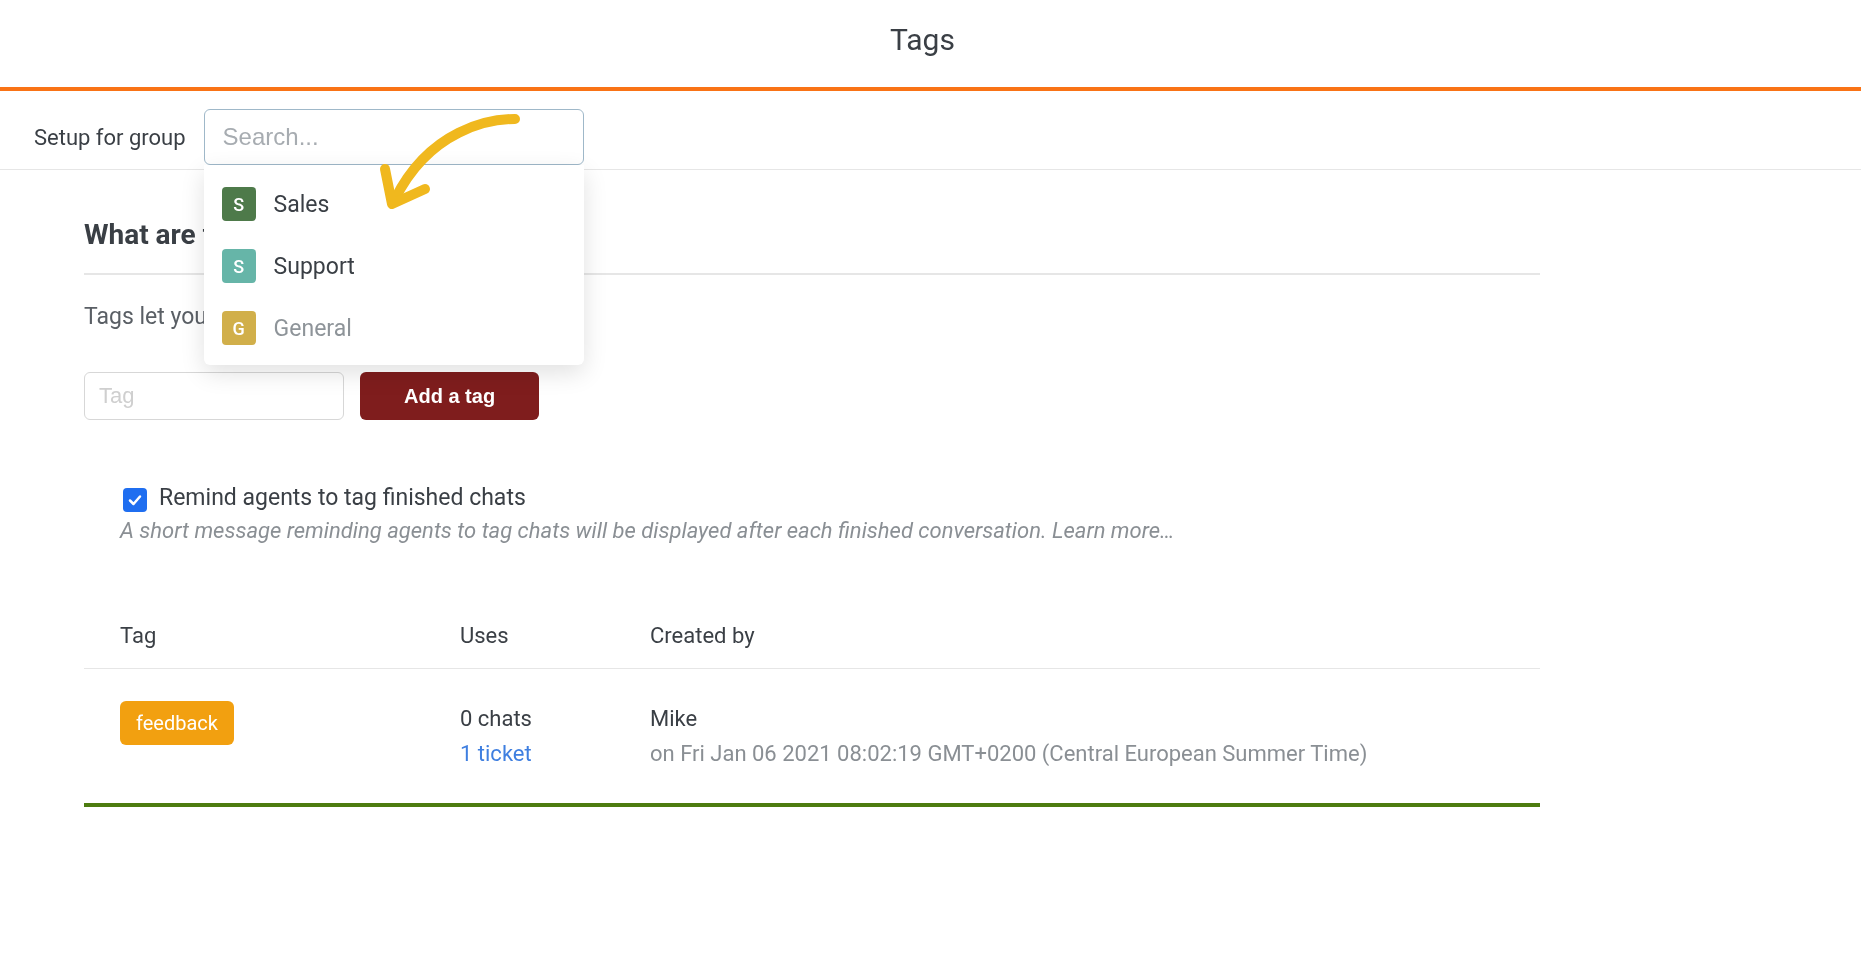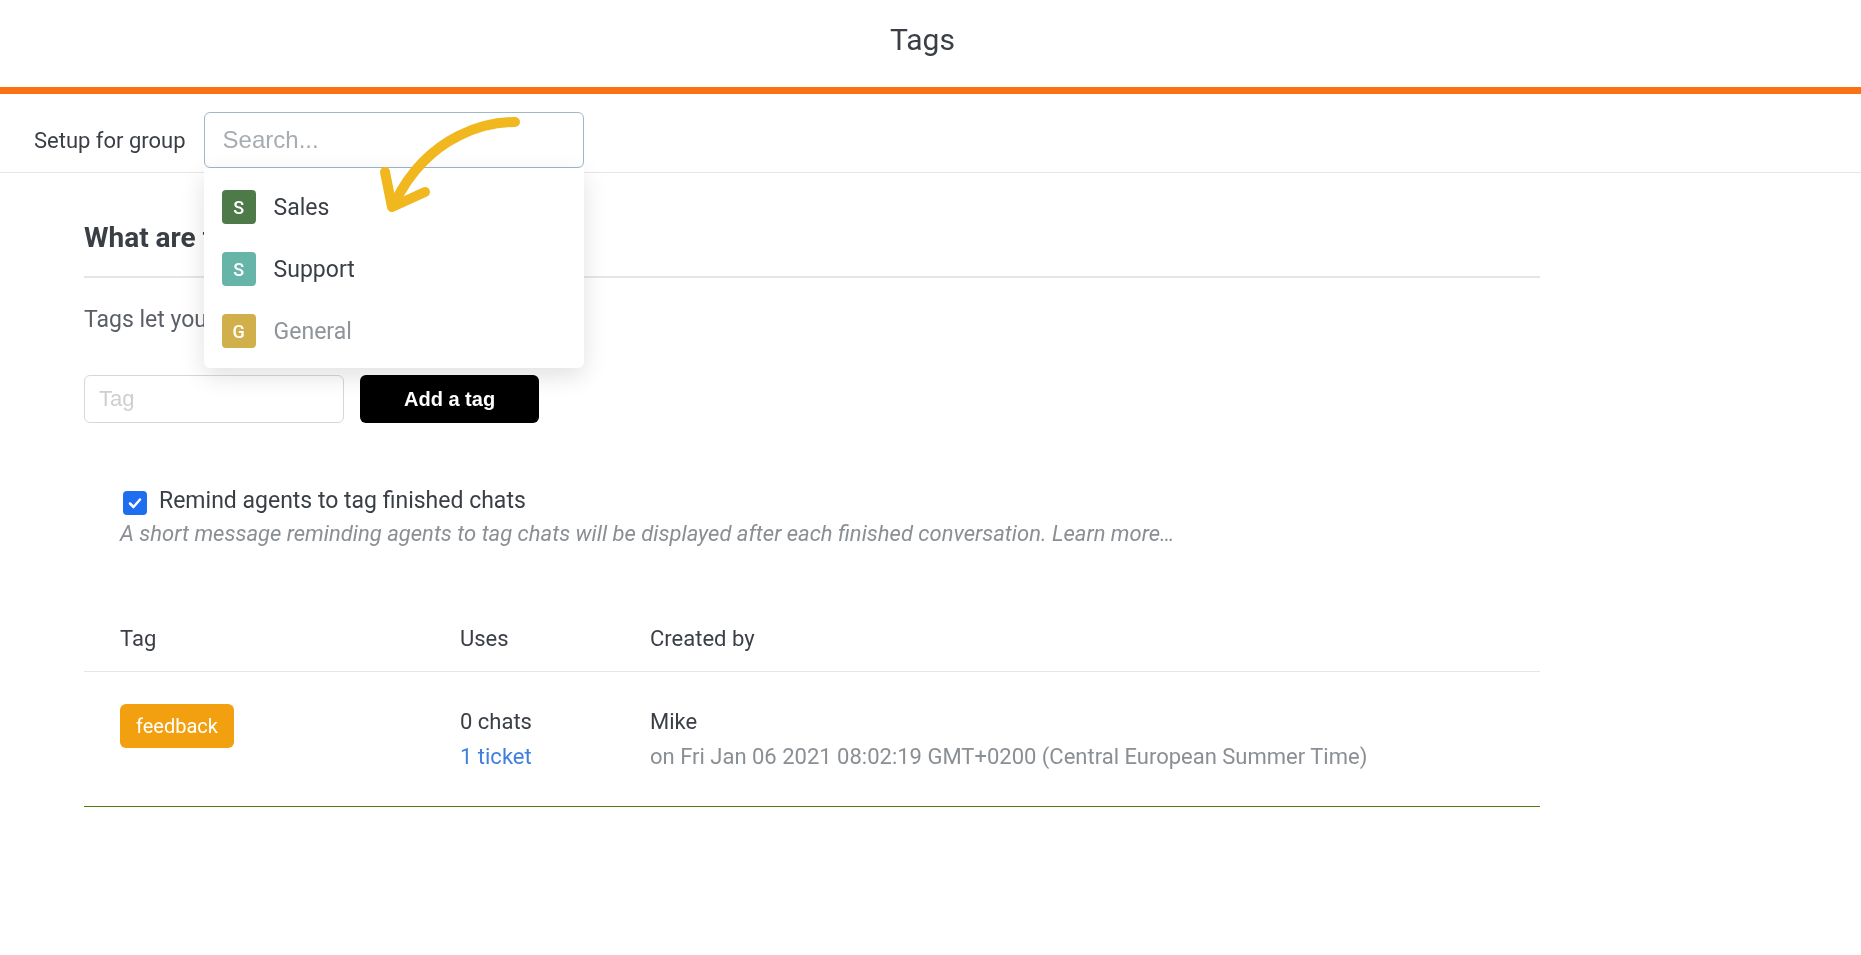--- a/index.html
+++ b/index.html
@@ -12,21 +12,21 @@
       background: #fff;
       color: #3a3f45;
       width: 1861px;
       height: 955px;
       position: relative;
       overflow: hidden;
     }
 
     .header {
       width: 100%;
-      border-bottom: 7px solid #f97316;
+      border-bottom: 4px solid #f97316;
       padding: 22px 16px 30px 0;
       text-align: center;
     }
     .header-title {
       font-size: 30px;
       font-weight: 400;
       color: #3a3f45;
     }
 
     .setup-bar {
@@ -146,21 +146,21 @@
       color: #3a3f45;
     }
     .tag-input::placeholder {
       color: #cfcfcf;
     }
     .add-tag-btn {
       height: 48px;
       padding: 0 44px;
       border: none;
       border-radius: 6px;
-      background: #000000;
+      background: #7f1d1d;
       color: #fff;
       font-size: 20px;
       font-weight: 600;
       cursor: pointer;
     }
 
     .remind-row {
       display: flex;
       align-items: flex-start;
       margin-top: 64px;
@@ -205,21 +205,21 @@
       padding: 20px 0 20px 36px;
       border-bottom: 1px solid #e6e6e6;
     }
     .col-tag { width: 340px; }
     .col-uses { width: 190px; }
     .col-created { flex: 1; }
 
     .table-row {
       display: flex;
       padding: 32px 0 32px 36px;
-      border-bottom: 1px solid #4d7c0f;
+      border-bottom: 4px solid #4d7c0f;
       align-items: flex-start;
     }
     .tag-chip {
       background: #f2a010;
       color: #fff;
       padding: 10px 16px;
       border-radius: 6px;
       font-size: 20px;
       display: inline-block;
     }

